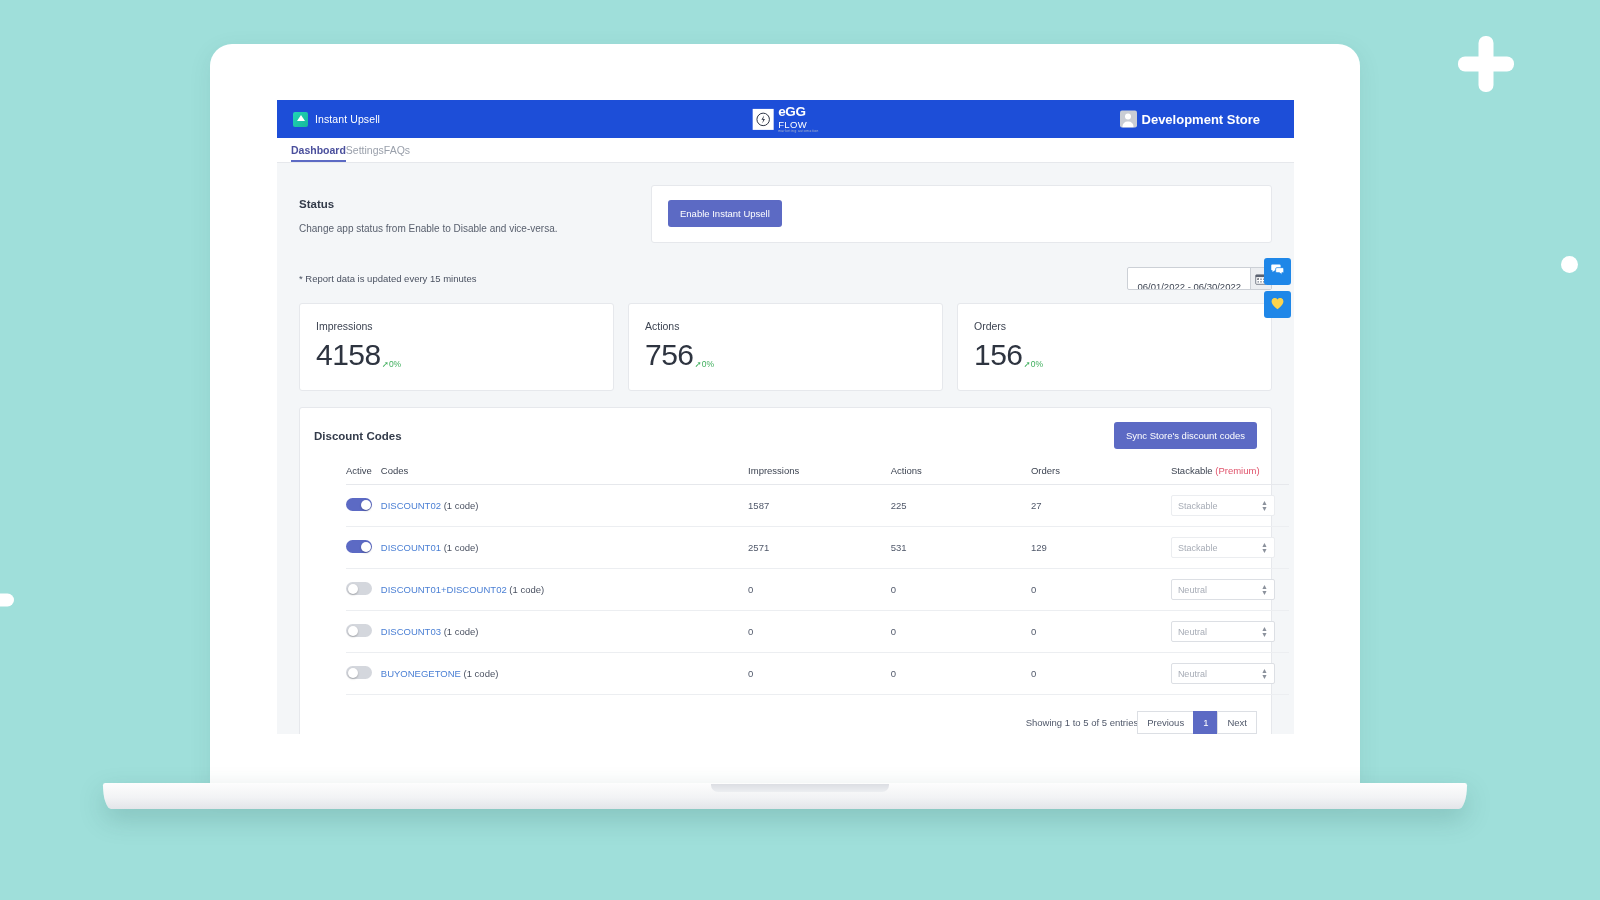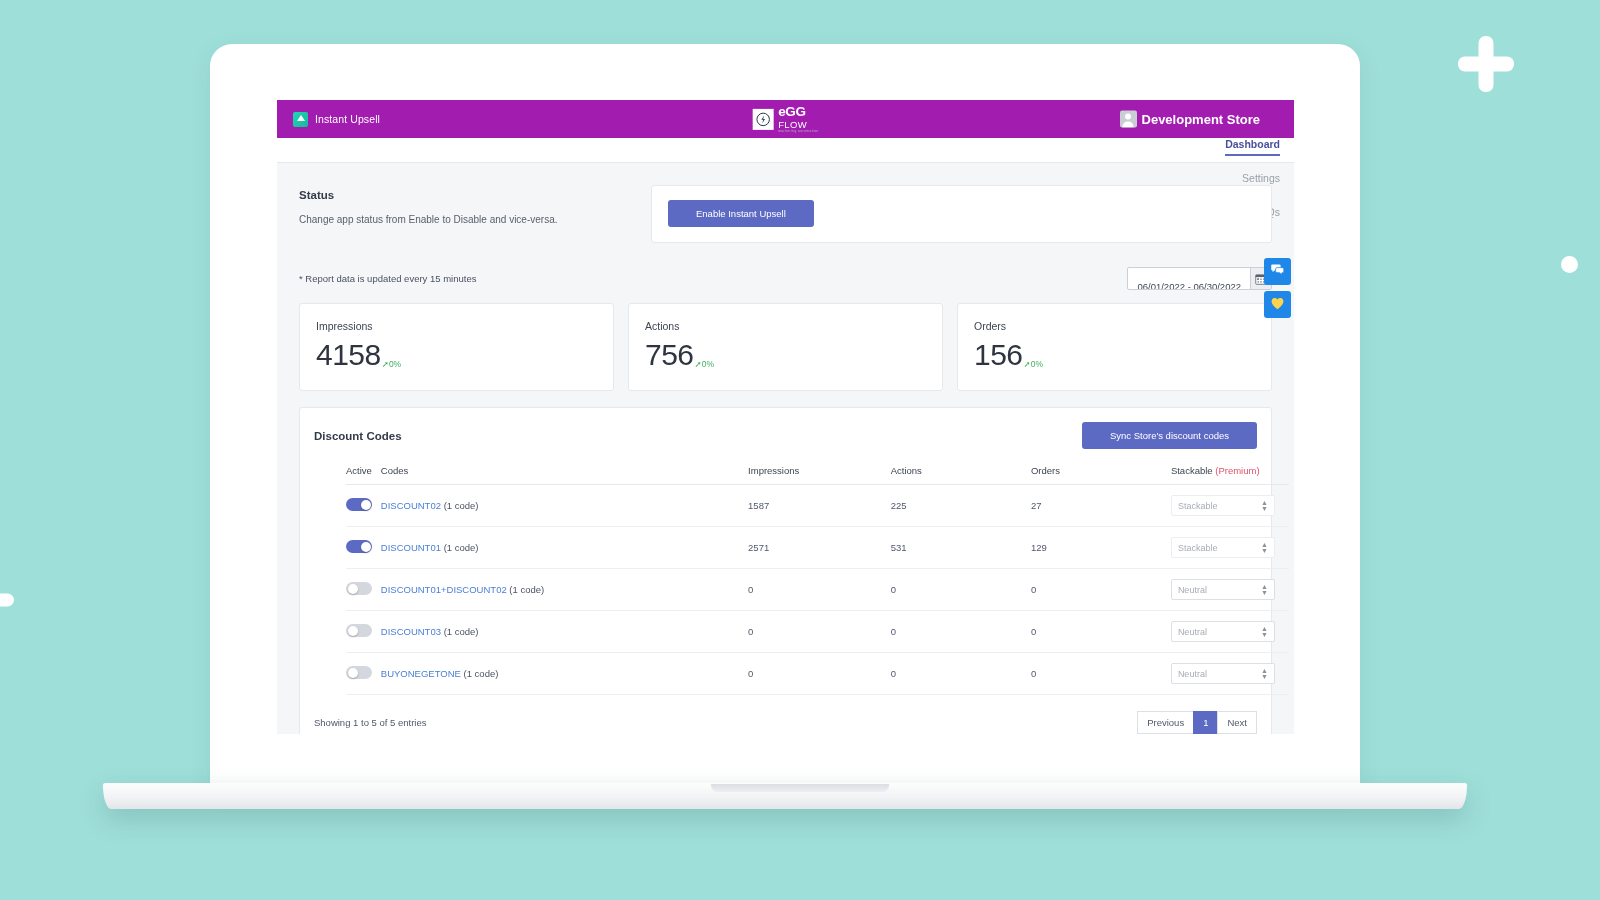--- a/index.html
+++ b/index.html
@@ -63,21 +63,21 @@
   #screen {
     position: absolute;
     left: 277px; top: 100px;
     width: 1017px; height: 634px;
     background: #f4f6f8;
     overflow: hidden;
   }
 
   
   #topbar {
-    height: 38px; background: #a21caf;
+    height: 38px; background: #1d4ed8;
     display: flex; align-items: center; position: relative;
     padding: 0 16px;
   }
   .brand { display: flex; align-items: center; gap: 7px; }
   .brand-logo {
     width: 15px; height: 15px; border-radius: 2px;
     background: linear-gradient(135deg, #20d6b5, #18b79b);
     position: relative; flex: none;
   }
   .brand-logo::after {
@@ -115,46 +115,46 @@
   }
   .avatar::after {
     content: ""; position: absolute; left: 50%; bottom: 0; transform: translateX(-50%);
     width: 11px; height: 6px; border-radius: 5px 5px 0 0; background: #ffffff;
   }
   .store-name { color: #ffffff; font-size: 13px; font-weight: 700; }
 
   
   #navbar {
     height: 25px; background: #ffffff; border-bottom: 1px solid #e6e8ec;
-    display: flex; align-items: flex-end; padding: 0 14px; gap: 16px; flex-direction: column;
+    display: flex; align-items: flex-end; padding: 0 14px; gap: 0;
   }
   .nav-tab {
     font-size: 10.5px; color: #9aa0ab; padding-bottom: 4px;
     border-bottom: 2px solid transparent; cursor: pointer; white-space: nowrap;
   }
   .nav-tab.active { color: #4a4f9c; font-weight: 700; border-bottom-color: #5c6ac4; }
 
   
   #content { padding: 22px 22px 0 22px; }
 
   .card {
     background: #ffffff; border: 1px solid #e6e8ec; border-radius: 3px;
   }
 
   
-  #status-row { display: flex; gap: 0; align-items: flex-start; }
+  #status-row { display: flex; gap: 0; align-items: center; }
   #status-text { width: 330px; padding-top: 4px; }
   #status-text .title { font-size: 11.5px; font-weight: 700; color: #333b4a; margin-bottom: 13px; }
   #status-text .sub { font-size: 10px; color: #59606e; }
   #status-card {
     flex: 1; margin-left: 22px; padding: 14px 16px; min-height: 58px;
   }
   .btn-primary {
     background: #5c6ac4; color: #ffffff; border: none; border-radius: 3px;
-    font-size: 9.5px; padding: 8px 28px; cursor: pointer;
+    font-size: 9.5px; padding: 8px 12px; cursor: pointer;
     font-family: "Liberation Sans", sans-serif;
   }
 
   
   #report-row {
     display: flex; align-items: center; justify-content: space-between;
     margin-top: 24px;
   }
   #report-note { font-size: 9.5px; color: #4a5161; }
   #date-picker {
@@ -223,21 +223,21 @@
     padding: 0 6px; font-size: 9px; color: #a7acb6; cursor: pointer;
     position: relative;
   }
   .select-box.muted { border-color: #ebedf0; }
   .select-arrows {
     margin-left: auto; display: flex; flex-direction: column; gap: 2px;
     color: #8b919c; line-height: .5; font-size: 7px;
   }
 
   #codes-foot {
-    display: flex; align-items: center; justify-content: space-between;
+    display: flex; align-items: center; justify-content: flex-end;
     margin-top: 16px;
   }
   #entries-info { font-size: 9.5px; color: #50586a; }
   .pager { display: flex; }
   .pager button {
     font-family: "Liberation Sans", sans-serif;
     font-size: 9.5px; padding: 5px 9px; background: #ffffff;
     border: 1px solid #dcdfe4; color: #50586a; cursor: pointer;
     margin-left: -1px;
   }

